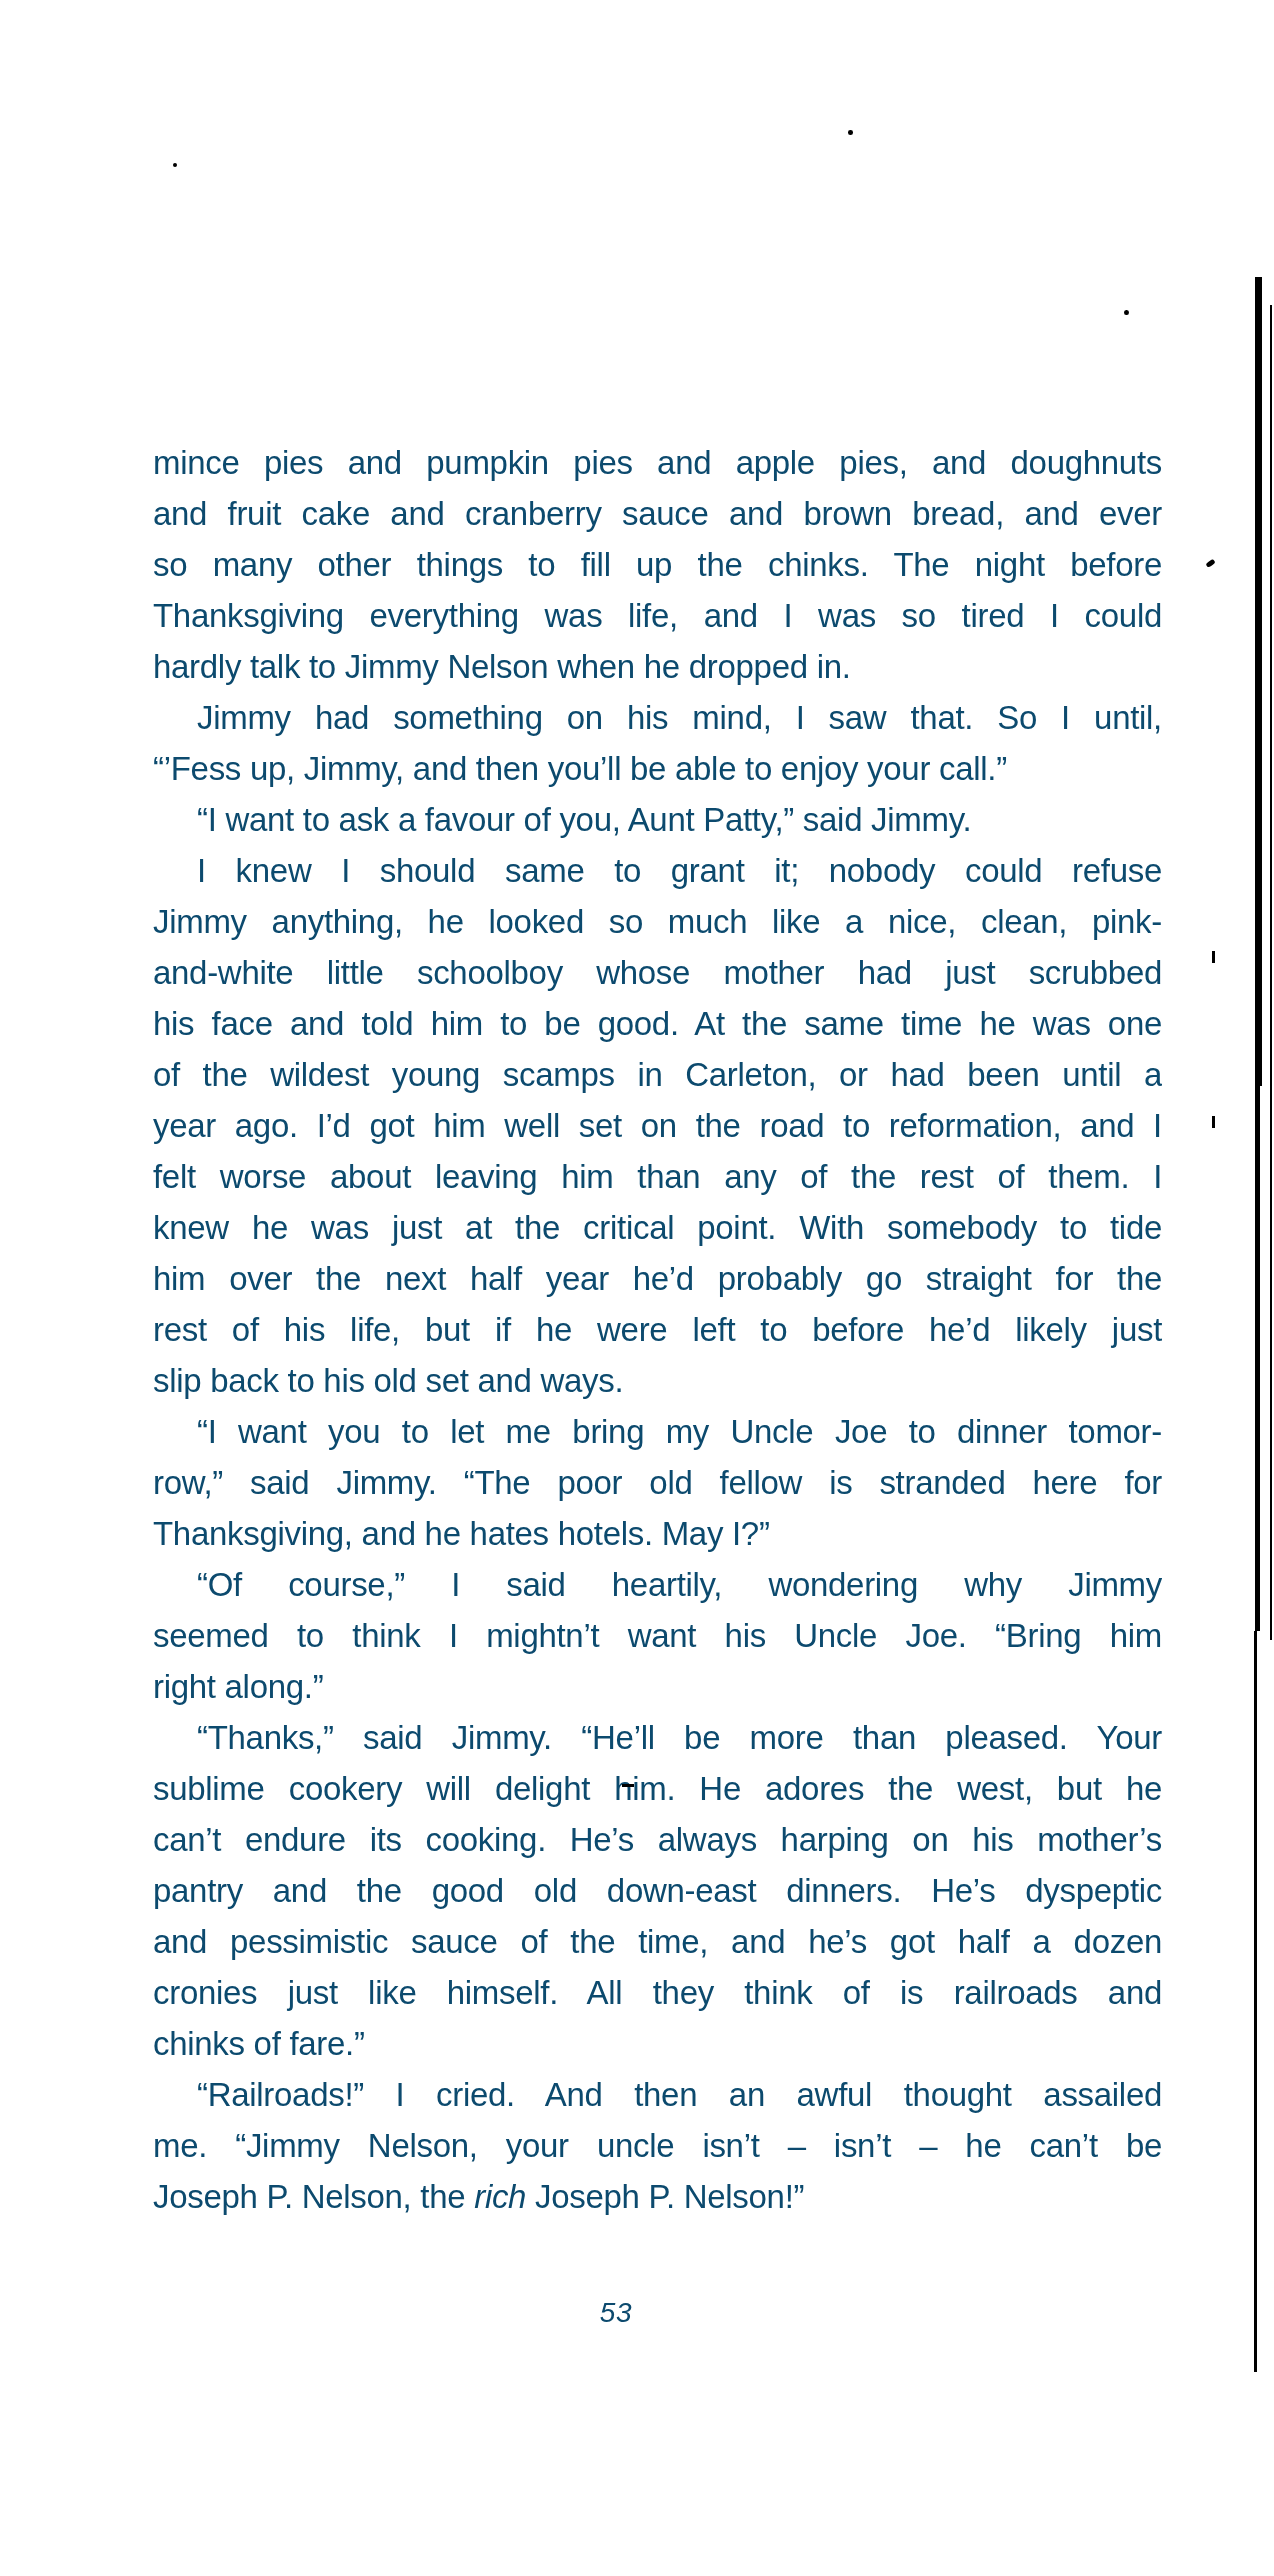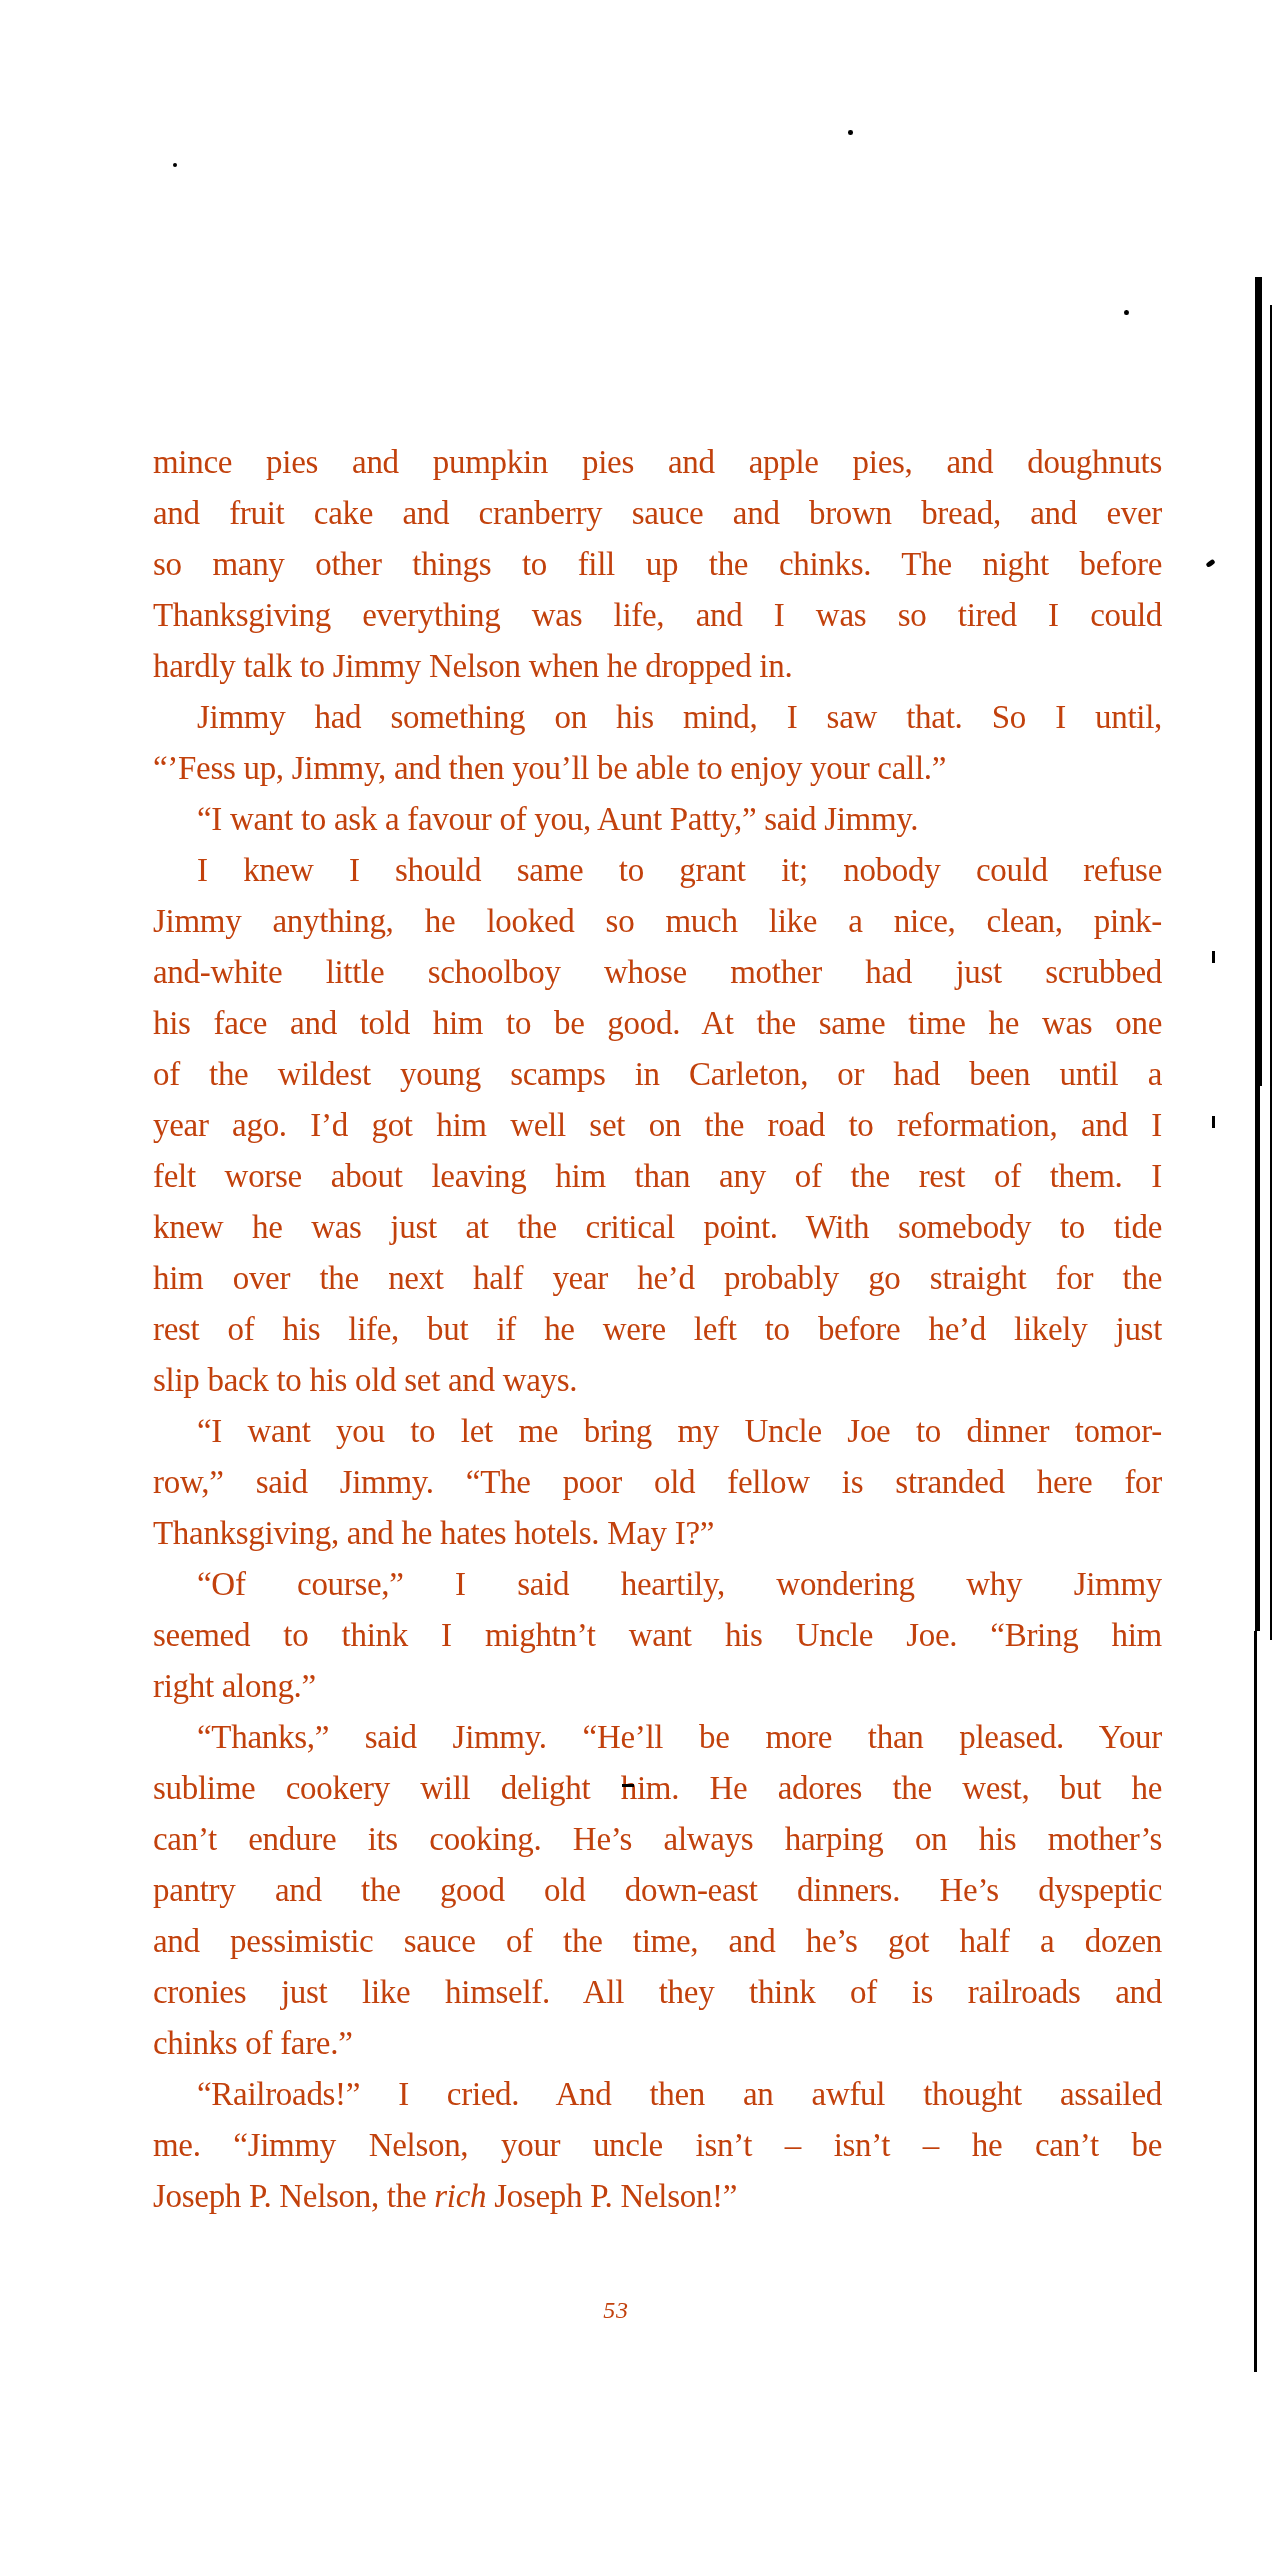--- a/index.html
+++ b/index.html
@@ -1,22 +1,22 @@
 <!DOCTYPE html>
 <html style="font-size:12.5px"><head>
 <meta charset="utf-8">
 <style>
   html, body { margin: 0; padding: 0; background: #ffffff; }
   .page {
     position: relative;
     width: 1275px;
     height: 2472px;
     background: #ffffff;
-    color: #c2410c;
-    font-family: Liberation Serif, serif;
+    color: #0c4a6e;
+    font-family: Liberation Sans, sans-serif;
     overflow: hidden;
   }
   .text-block {
     position: absolute;
     left: 153px;
     top: 437px;
     width: 1009px;
     font-size: 33px;
     line-height: 51px;
     letter-spacing: -0.3px;
@@ -32,21 +32,21 @@
   }
   .line.para-last { text-align-last: left; }
   .line.indent-first { padding-left: 44px; }
   .it { font-style: italic; }
   .page-number {
     position: absolute;
     left: 153px;
     top: 2297px;
     width: 926px;
     text-align: center;
-    font-size: 24px;
+    font-size: 28px;
     font-style: italic;
     letter-spacing: 0.8px;
   }
   
   .edge-a  { position: absolute; left: 1255px; top: 277px;  width: 7px; height: 809px; background: #000; }
   .edge-a2 { position: absolute; left: 1255px; top: 1086px; width: 4.7px; height: 545px;  background: #000; }
   .edge-a3 { position: absolute; left: 1254px; top: 1631px; width: 3.1px; height: 741px;  background: #000; }
   .edge-b  { position: absolute; left: 1270px; top: 305px;  width: 2.3px; height: 1335px; background: #000; }
   
   .speck { position: absolute; background: #000; }

